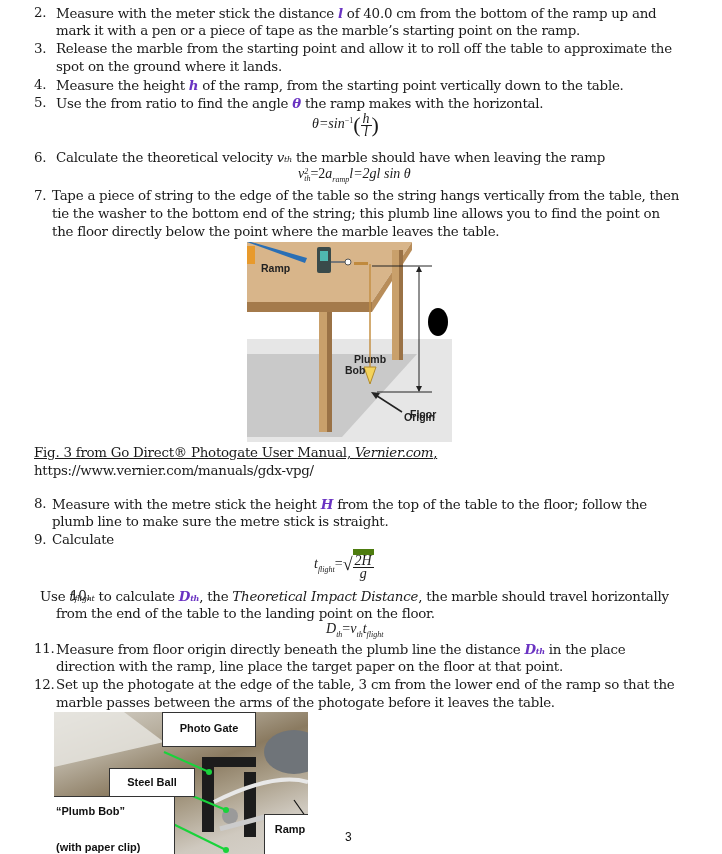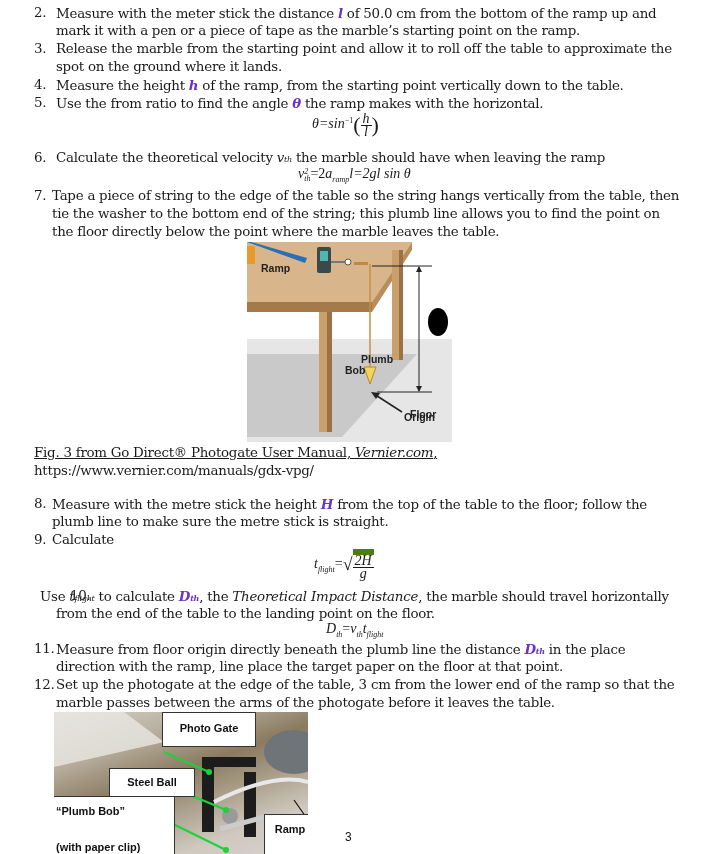--- a/index.html
+++ b/index.html
@@ -25,21 +25,21 @@
             font-weight:bold; font-size:11px; color:#111; }
   .pagenum { position:absolute; left:345px; top:830px; font-family:"Liberation Sans", sans-serif; font-size:12px; color:#111; }
 </style>
 </head>
 <body>
 
 <div class="line" style="left:34px;top:4px;">
   <span>2.</span>
 </div>
 <div class="line" style="left:56px;top:4px;">
-  <span>Measure with the meter stick the distance </span><span class="var">l</span><span> of 50.0 cm from the bottom of the ramp up and</span>
+  <span>Measure with the meter stick the distance </span><span class="var">l</span><span> of 40.0 cm from the bottom of the ramp up and</span>
 </div>
 <div class="line" style="left:56px;top:22px;">mark it with a pen or a piece of tape as the marble’s starting point on the ramp.</div>
 
 <div class="line" style="left:34px;top:40px;">3.</div>
 <div class="line" style="left:56px;top:40px;">Release the marble from the starting point and allow it to roll off the table to approximate the</div>
 <div class="line" style="left:56px;top:58px;">spot on the ground where it lands.</div>
 
 <div class="line" style="left:34px;top:76px;">4.</div>
 <div class="line" style="left:56px;top:76px;">
   <span>Measure the height </span><span class="var">h</span><span> of the ramp, from the starting point vertically down to the table.</span>
@@ -101,21 +101,21 @@
     <line x1="172" y1="25" x2="172" y2="149" stroke="#222"></line>
     <polygon points="169,30 172,24 175,30" fill="#222"></polygon>
     <polygon points="169,144 172,150 175,144" fill="#222"></polygon>
 
     <ellipse cx="191" cy="80" rx="10" ry="14" fill="#000"></ellipse>
 
     <line x1="127" y1="152" x2="155" y2="170" stroke="#222" stroke-width="1.5"></line>
     <polygon points="124,150 133,151 129,157" fill="#222"></polygon>
   </svg>
   <div class="lbl" style="left:14px;top:21px;">Ramp</div>
-  <div class="lbl" style="left:90px;top:112px;padding-left:24px;">Plumb</div>
+  <div class="lbl" style="left:83px;top:112px;padding-left:24px;">Plumb</div>
   <div class="lbl" style="left:98px;top:123px;">Bob</div>
   <div class="lbl" style="left:163px;top:167px;">Floor</div>
   <div class="lbl" style="left:157px;top:170px;">Origin</div>
 </div>
 
 <div class="line" style="left:34px;top:444px;text-decoration:underline;">
   <span>Fig. 3 from Go Direct® Photogate User Manual, </span><span class="ital">Vernier.com</span><span>,</span>
 </div>
 <div class="line" style="left:34px;top:462px;">https://www.vernier.com/manuals/gdx-vpg/</div>
 

